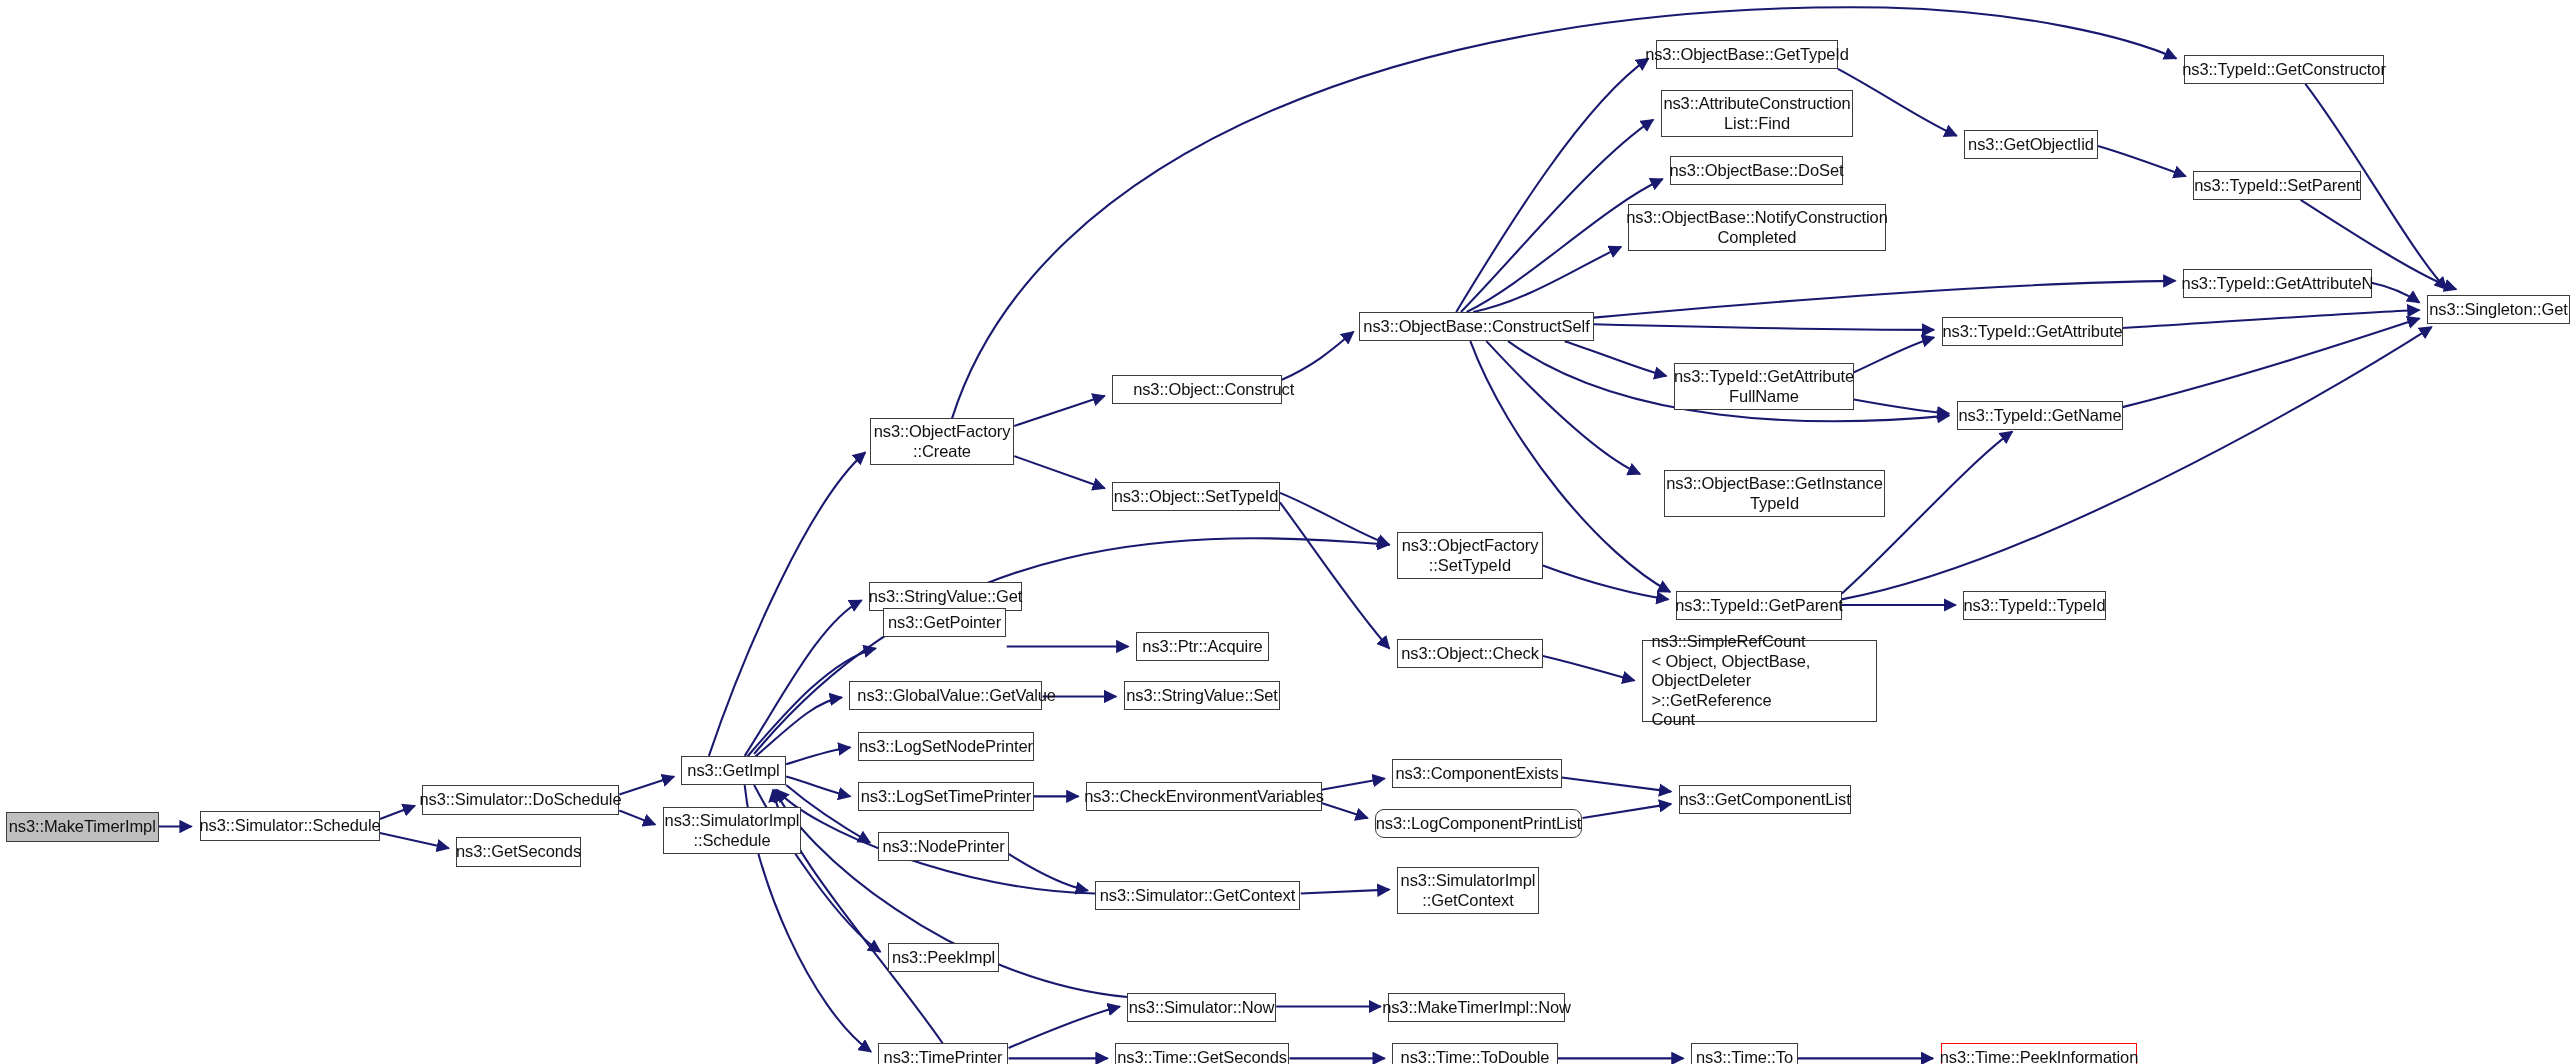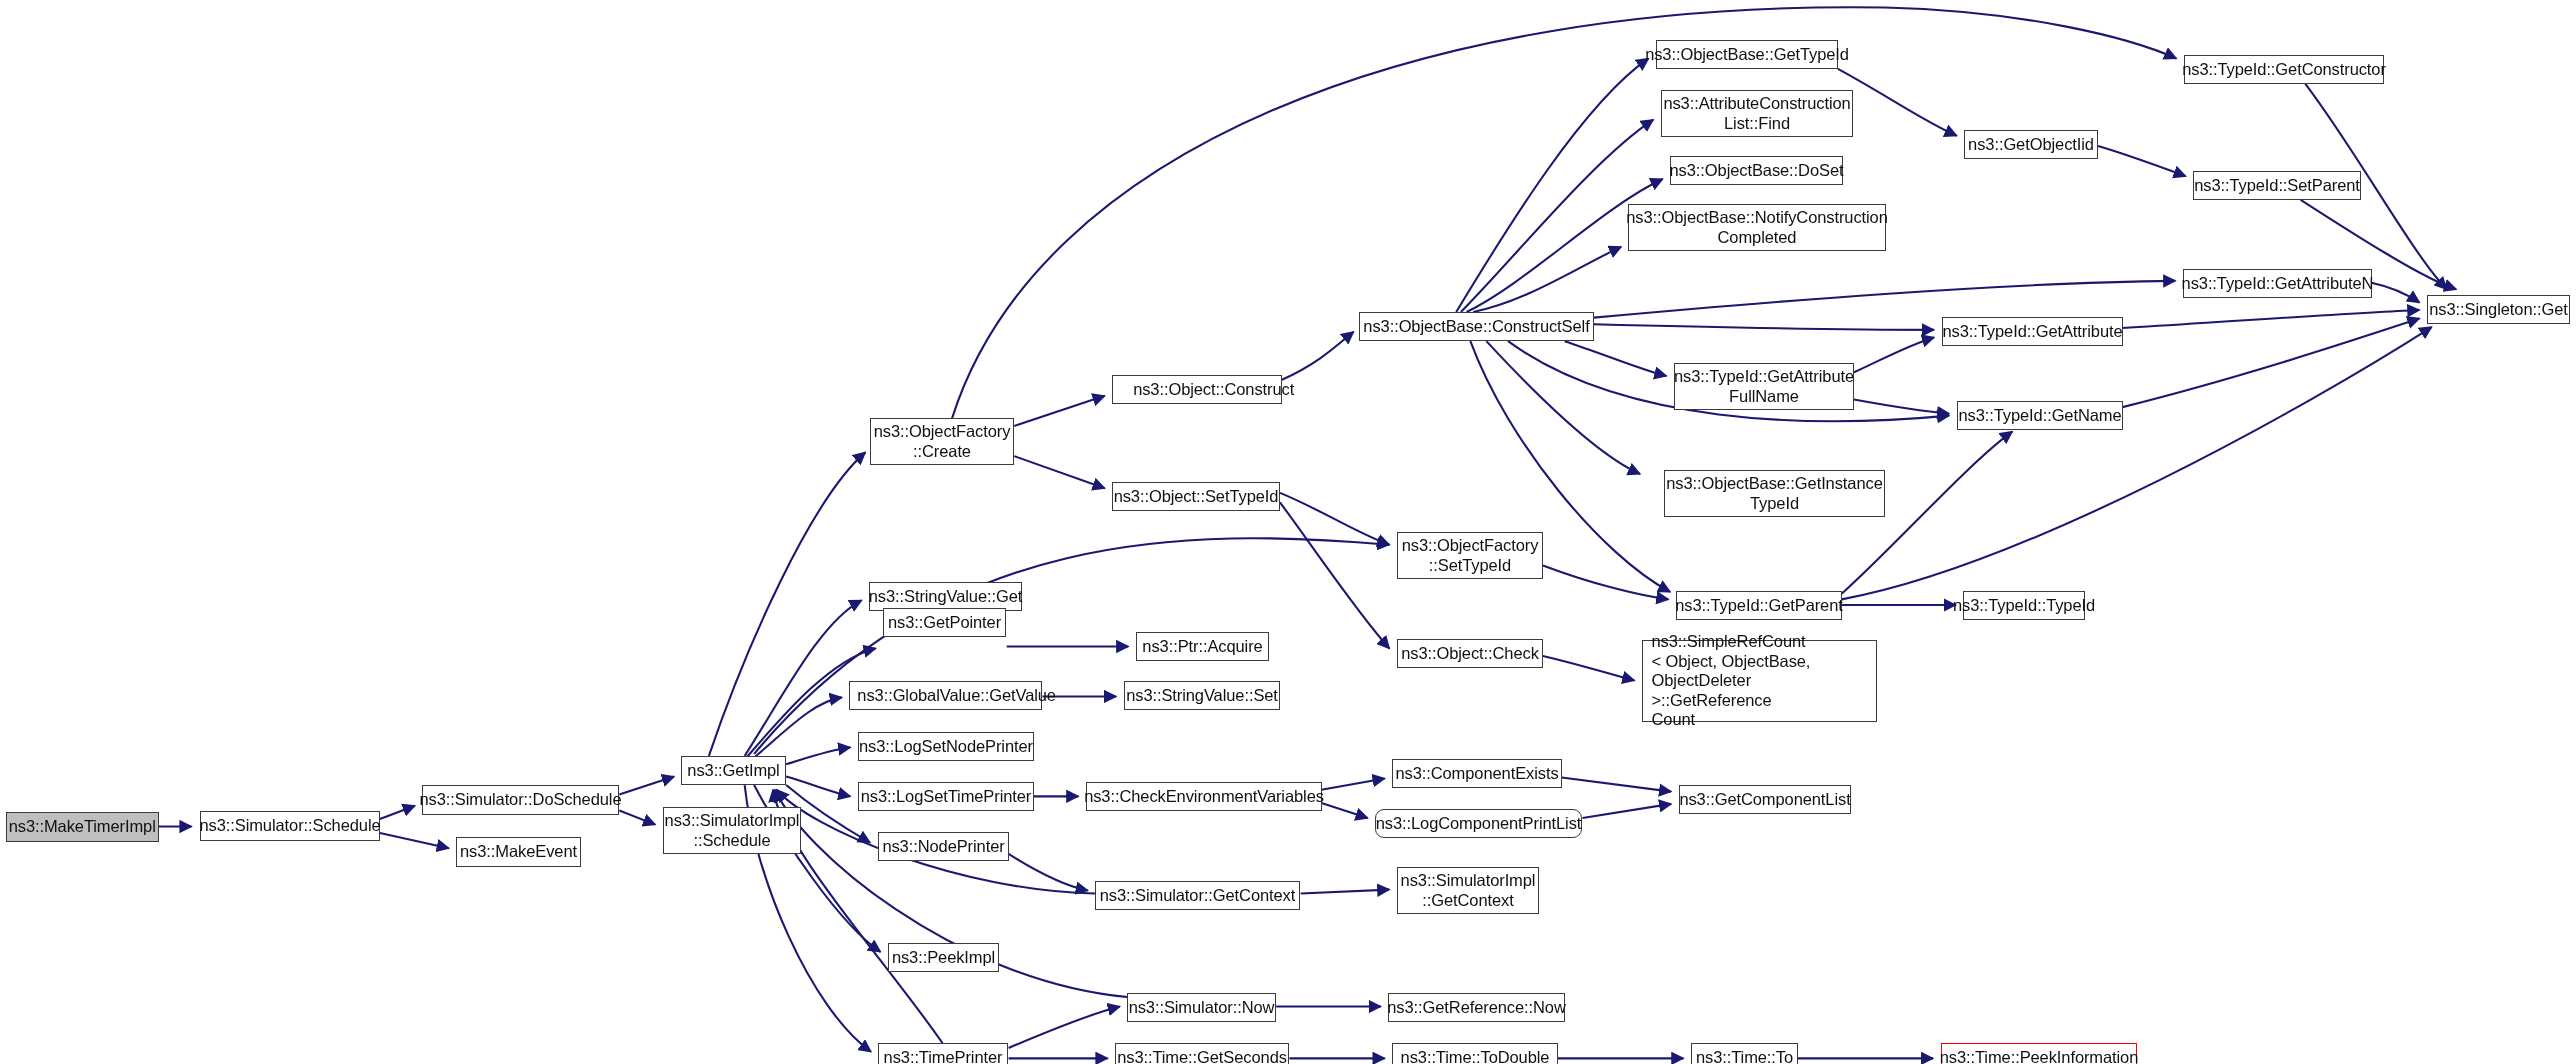--- a/index.html
+++ b/index.html
@@ -105,21 +105,21 @@
         <path d="M1354,1068 L1465,1068" fill="none" stroke="#191970" stroke-width="2.2" marker-end="url(#arrow)"></path>
         <path d="M1368,1123 L1469,1123" fill="none" stroke="#191970" stroke-width="2.2" marker-end="url(#arrow)"></path>
         <path d="M1653,1123 L1786,1123" fill="none" stroke="#191970" stroke-width="2.2" marker-end="url(#arrow)"></path>
         <path d="M1907,1123 L2051,1123" fill="none" stroke="#191970" stroke-width="2.2" marker-end="url(#arrow)"></path>
       </g>
   </svg>
   <div id="nodes">
       <div class="node root" style="left: 5.7px; top: 812px; width: 153px; height: 30px;">ns3::MakeTimerImpl</div>
       <div class="node" style="left: 200px; top: 811px; width: 180px; height: 30px;">ns3::Simulator::Schedule</div>
       <div class="node" style="left: 422px; top: 785px; width: 197px; height: 30px;">ns3::Simulator::DoSchedule</div>
-      <div class="node" style="left: 456px; top: 837px; width: 125px; height: 30px;">ns3::MakeEvent</div>
+      <div class="node" style="left: 456px; top: 837px; width: 125px; height: 30px;">ns3::GetSeconds</div>
       <div class="node" style="left: 681px; top: 756px; width: 105px; height: 29px;">ns3::GetImpl</div>
       <div class="node" style="left: 663px; top: 807px; width: 138px; height: 47px;">ns3::SimulatorImpl
 ::Schedule</div>
       <div class="node" style="left: 870px; top: 418px; width: 144px; height: 47px;">ns3::ObjectFactory
 ::Create</div>
       <div class="node" style="left: 1112px; top: 375px; width: 170px; height: 29px; padding-left: 39px;">ns3::Object::Construct</div>
       <div class="node" style="left: 1112px; top: 482px; width: 168px; height: 29px;">ns3::Object::SetTypeId</div>
       <div class="node" style="left: 869px; top: 582px; width: 153px; height: 29px;">ns3::StringValue::Get</div>
       <div class="node" style="left: 883px; top: 608px; width: 123px; height: 29px;">ns3::GetPointer</div>
       <div class="node" style="left: 1136px; top: 632px; width: 133px; height: 29px;">ns3::Ptr::Acquire</div>
@@ -130,21 +130,21 @@
       <div class="node" style="left: 1086px; top: 782px; width: 236px; height: 29px;">ns3::CheckEnvironmentVariables</div>
       <div class="node" style="left: 1392px; top: 759px; width: 170px; height: 29px;">ns3::ComponentExists</div>
       <div class="node" style="left: 1375px; top: 809px; width: 207px; height: 29px; border-radius: 9px;">ns3::LogComponentPrintList</div>
       <div class="node" style="left: 1679px; top: 785px; width: 172px; height: 29px;">ns3::GetComponentList</div>
       <div class="node" style="left: 878px; top: 832px; width: 131px; height: 29px;">ns3::NodePrinter</div>
       <div class="node" style="left: 1095px; top: 881px; width: 205px; height: 29px;">ns3::Simulator::GetContext</div>
       <div class="node" style="left: 1397px; top: 867px; width: 142px; height: 47px;">ns3::SimulatorImpl
 ::GetContext</div>
       <div class="node" style="left: 888px; top: 943px; width: 111px; height: 29px;">ns3::PeekImpl</div>
       <div class="node" style="left: 1127px; top: 993px; width: 149px; height: 29px;">ns3::Simulator::Now</div>
-      <div class="node" style="left: 1388px; top: 993px; width: 177px; height: 29px;">ns3::GetReference::Now</div>
+      <div class="node" style="left: 1388px; top: 993px; width: 177px; height: 29px;">ns3::MakeTimerImpl::Now</div>
       <div class="node" style="left: 878px; top: 1043px; width: 130px; height: 29px;">ns3::TimePrinter</div>
       <div class="node" style="left: 1115px; top: 1043px; width: 174px; height: 29px;">ns3::Time::GetSeconds</div>
       <div class="node" style="left: 1392px; top: 1043px; width: 166px; height: 29px;">ns3::Time::ToDouble</div>
       <div class="node" style="left: 1691px; top: 1043px; width: 107px; height: 29px;">ns3::Time::To</div>
       <div class="node flagged" style="left: 1941px; top: 1043px; width: 196px; height: 29px;">ns3::Time::PeekInformation</div>
       <div class="node" style="left: 1359px; top: 312px; width: 235px; height: 29px;">ns3::ObjectBase::ConstructSelf</div>
       <div class="node" style="left: 1397px; top: 532px; width: 146px; height: 47px;">ns3::ObjectFactory
 ::SetTypeId</div>
       <div class="node" style="left: 1397px; top: 639px; width: 146px; height: 29px;">ns3::Object::Check</div>
       <div class="node left" style="left: 1642px; top: 640px; width: 235px; height: 82px;">ns3::SimpleRefCount
@@ -162,16 +162,16 @@
       <div class="node" style="left: 2193px; top: 171px; width: 168px; height: 29px;">ns3::TypeId::SetParent</div>
       <div class="node" style="left: 2183px; top: 269px; width: 189px; height: 29px;">ns3::TypeId::GetAttributeN</div>
       <div class="node" style="left: 2427px; top: 295px; width: 143px; height: 29px;">ns3::Singleton::Get</div>
       <div class="node" style="left: 1942px; top: 317px; width: 181px; height: 29px;">ns3::TypeId::GetAttribute</div>
       <div class="node" style="left: 1674px; top: 363px; width: 180px; height: 47px;">ns3::TypeId::GetAttribute
 FullName</div>
       <div class="node" style="left: 1957px; top: 401px; width: 166px; height: 29px;">ns3::TypeId::GetName</div>
       <div class="node" style="left: 1648px; top: 470px; width: 221px; height: 47px; margin-left: 16px;">ns3::ObjectBase::GetInstance
 TypeId</div>
       <div class="node" style="left: 1676px; top: 591px; width: 166px; height: 29px;">ns3::TypeId::GetParent</div>
-      <div class="node" style="left: 1963px; top: 591px; width: 122px; height: 29px;">ns3::TypeId::TypeId</div>
+      <div class="node" style="left: 1963px; top: 591px; width: 143px; height: 29px;">ns3::TypeId::TypeId</div>
     </div>
 </div>
 
 
 </body></html>

